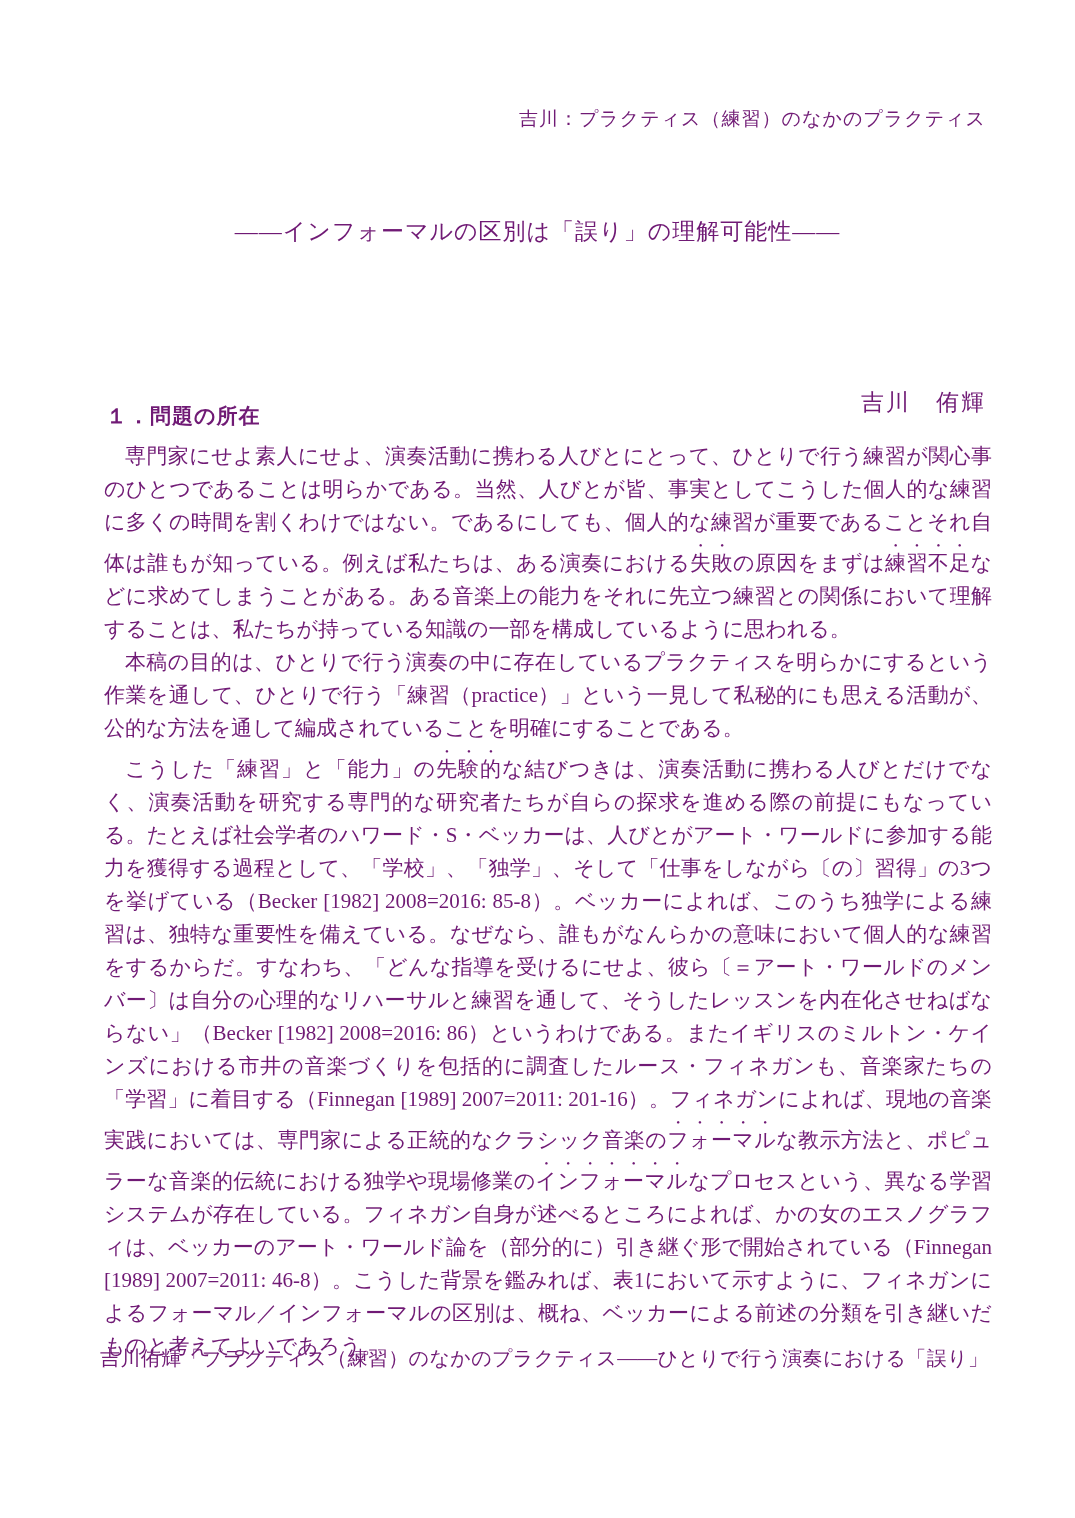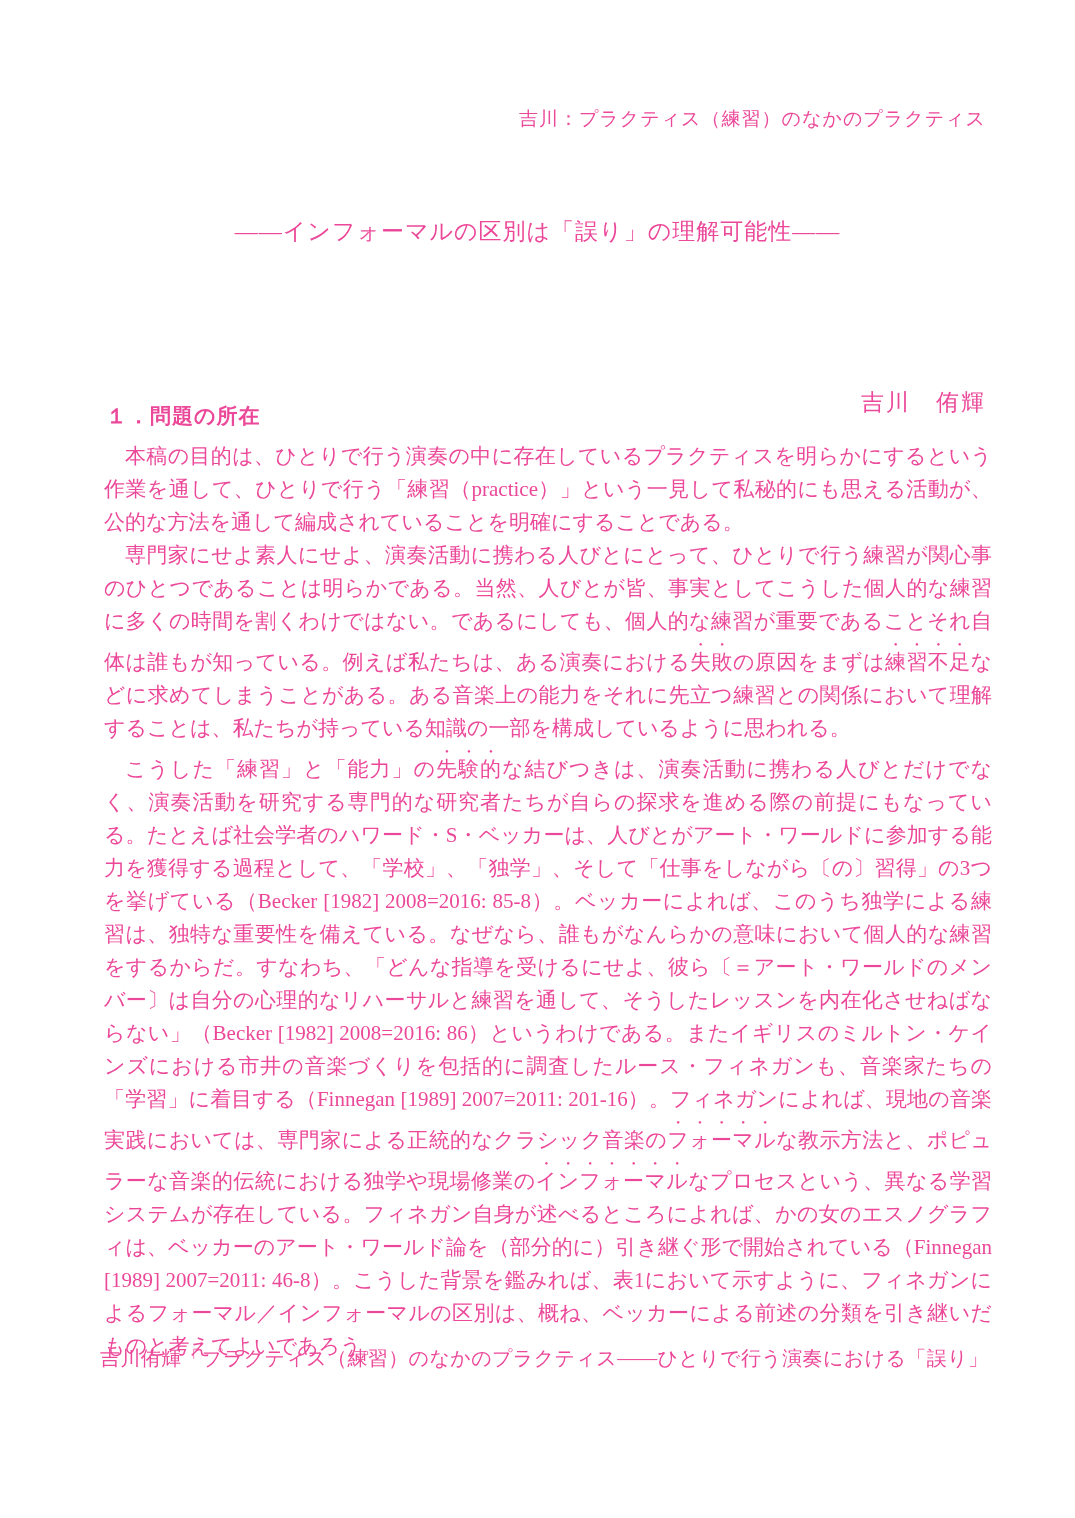--- a/index.html
+++ b/index.html
@@ -5,21 +5,21 @@
   html, body {
     margin: 0;
     padding: 0;
     background: #ffffff;
   }
   .page {
     position: relative;
     width: 1075px;
     height: 1376px;
     background: #ffffff;
-    color: #ec4899;
+    color: #701a75;
     font-family: "Liberation Serif", "DejaVu Serif", serif;
     overflow: hidden;
   }
   .running-header {
     position: absolute;
     top: 106px;
     left: 100px;
     width: 886px;
     text-align: right;
     font-size: 19px;
@@ -111,22 +111,22 @@
 
   <div class="title-block">
     <div class="subtitle-ja">――インフォーマルの区別は「誤り」の理解可能性――</div>
   </div>
 
   <div class="author-line">吉川　侑輝</div>
 
   <div class="main">
     <h2 class="section-heading">１．問題の所在</h2>
     <div id="paragraphs">
+        <p class="para"><span>専門家にせよ素人にせよ、演奏活動に携わる人びとにとって、ひとりで行う練習が関心事のひとつであることは明らかである。当然、人びとが皆、事実としてこうした個人的な練習に多くの時間を割くわけではない。であるにしても、個人的な練習が重要であることそれ自体は誰もが知っている。例えば私たちは、ある演奏における</span><span class="emph">失敗</span><span>の原因をまずは</span><span class="emph">練習不足</span><span>などに求めてしまうことがある。ある音楽上の能力をそれに先立つ練習との関係において理解することは、私たちが持っている知識の一部を構成しているように思われる。</span></p>
         <p class="para"><span>本稿の目的は、ひとりで行う演奏の中に存在しているプラクティスを明らかにするという作業を通して、ひとりで行う「練習（practice）」という一見して私秘的にも思える活動が、公的な方法を通して編成されていることを明確にすることである。</span></p>
-        <p class="para"><span>専門家にせよ素人にせよ、演奏活動に携わる人びとにとって、ひとりで行う練習が関心事のひとつであることは明らかである。当然、人びとが皆、事実としてこうした個人的な練習に多くの時間を割くわけではない。であるにしても、個人的な練習が重要であることそれ自体は誰もが知っている。例えば私たちは、ある演奏における</span><span class="emph">失敗</span><span>の原因をまずは</span><span class="emph">練習不足</span><span>などに求めてしまうことがある。ある音楽上の能力をそれに先立つ練習との関係において理解することは、私たちが持っている知識の一部を構成しているように思われる。</span></p>
         <p class="para"><span>こうした「練習」と「能力」の</span><span class="emph">先験的</span><span>な結びつきは、演奏活動に携わる人びとだけでなく、演奏活動を研究する専門的な研究者たちが自らの探求を進める際の前提にもなっている。たとえば社会学者のハワード・S・ベッカーは、人びとがアート・ワールドに参加する能力を獲得する過程として、「学校」、「独学」、そして「仕事をしながら〔の〕習得」の3つを挙げている（Becker [1982] 2008=2016: 85-8）。ベッカーによれば、このうち独学による練習は、独特な重要性を備えている。なぜなら、誰もがなんらかの意味において個人的な練習をするからだ。すなわち、「どんな指導を受けるにせよ、彼ら〔＝アート・ワールドのメンバー〕は自分の心理的なリハーサルと練習を通して、そうしたレッスンを内在化させねばならない」（Becker [1982] 2008=2016: 86）というわけである。またイギリスのミルトン・ケインズにおける市井の音楽づくりを包括的に調査したルース・フィネガンも、音楽家たちの「学習」に着目する（Finnegan [1989] 2007=2011: 201-16）。フィネガンによれば、現地の音楽実践においては、専門家による正統的なクラシック音楽の</span><span class="emph">フォーマル</span><span>な教示方法と、ポピュラーな音楽的伝統における独学や現場修業の</span><span class="emph">インフォーマル</span><span>なプロセスという、異なる学習システムが存在している。フィネガン自身が述べるところによれば、かの女のエスノグラフィは、ベッカーのアート・ワールド論を（部分的に）引き継ぐ形で開始されている（Finnegan [1989] 2007=2011: 46-8）。こうした背景を鑑みれば、表1において示すように、フィネガンによるフォーマル／インフォーマルの区別は、概ね、ベッカーによる前述の分類を引き継いだものと考えてよいであろう。</span></p>
       </div>
   </div>
 
   <div class="footer">
     <p>吉川侑輝「プラクティス（練習）のなかのプラクティス――ひとりで行う演奏における「誤り」の理解可能性――」</p>
     <p>『三田社会学』第23号（2018年7月）73-86頁</p>
   </div>
 
 

